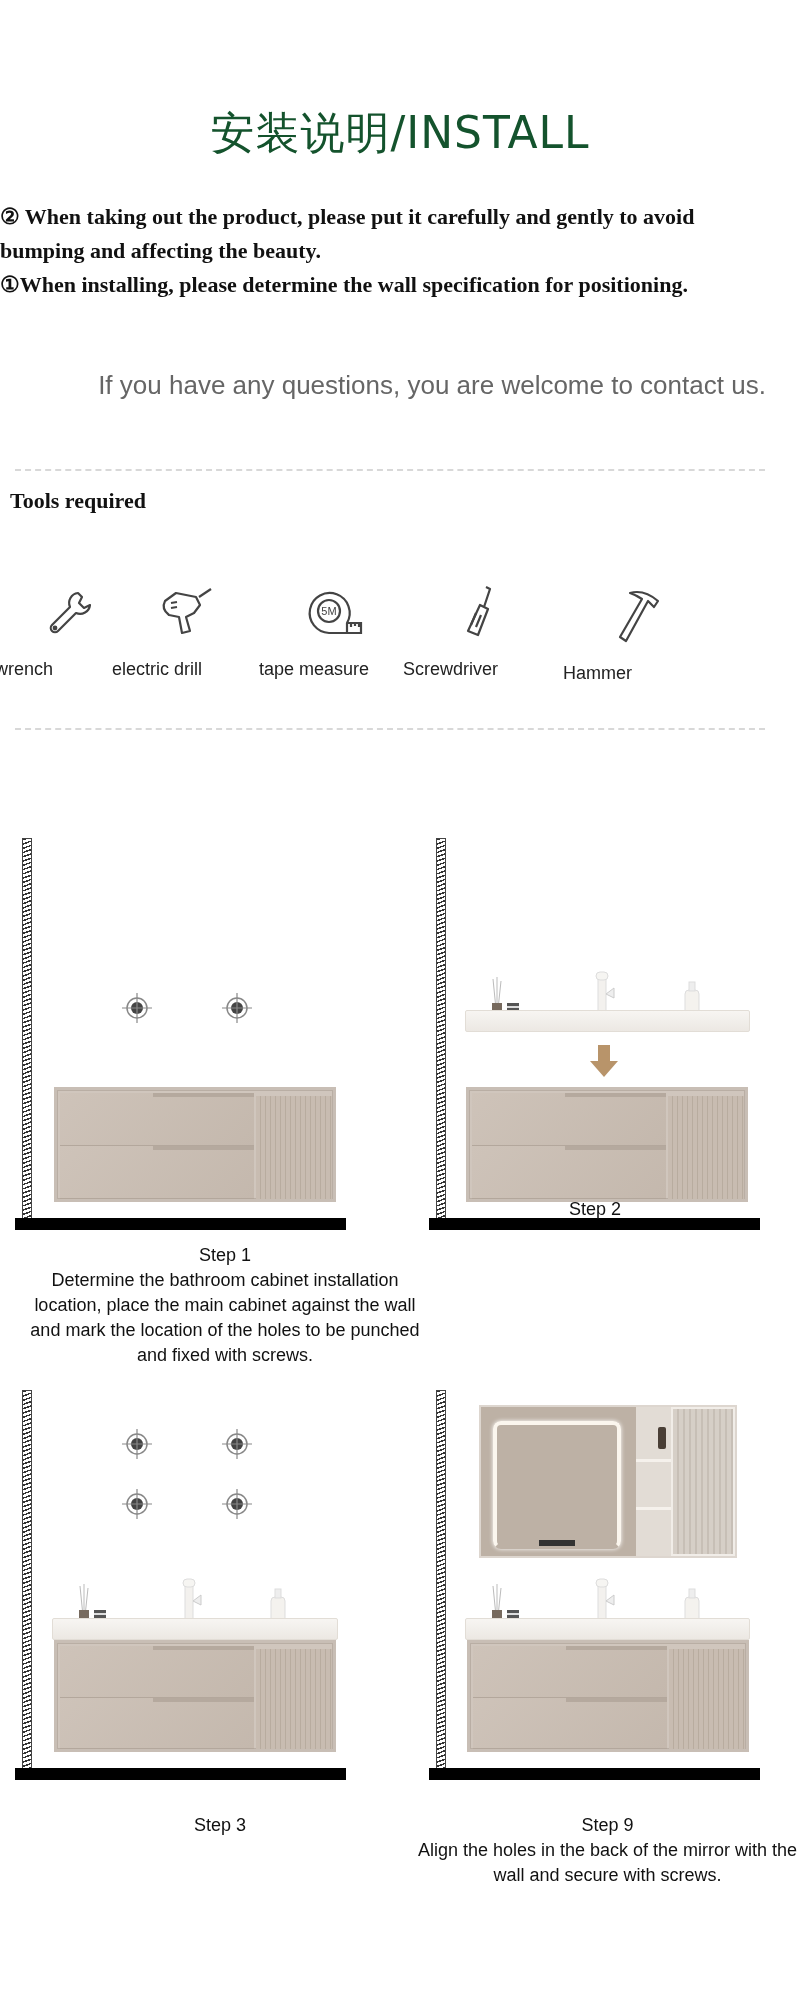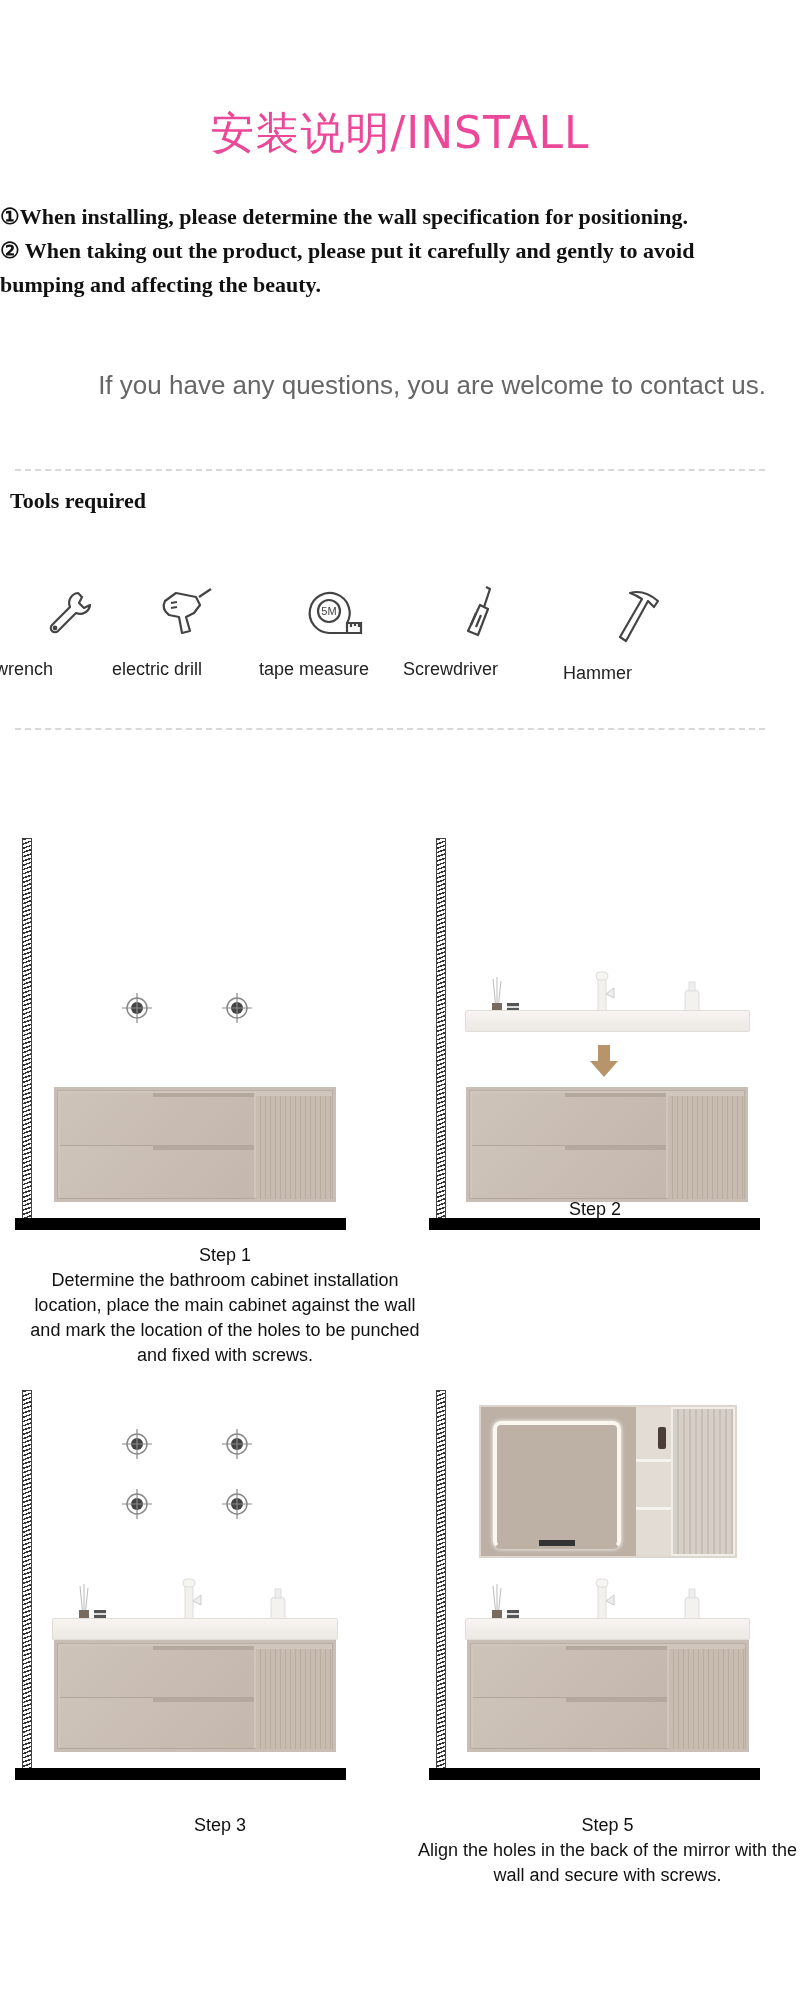--- a/index.html
+++ b/index.html
@@ -1,21 +1,21 @@
 <!DOCTYPE html>
 <html><head>
 <meta charset="utf-8">
 <style>
   * { margin: 0; padding: 0; box-sizing: border-box; }
   html, body { width: 800px; height: 2000px; background: #ffffff; overflow: hidden; }
   body { position: relative; font-family: "Liberation Sans", sans-serif; color: #222; }
 
   .title {
     position: absolute; top: 104px; left: 0; width: 800px; text-align: center;
-    font-family: "DejaVu Sans", sans-serif; font-size: 44px; color: #ec4899;
+    font-family: "DejaVu Sans", sans-serif; font-size: 44px; color: #14532d;
     letter-spacing: 1px; font-weight: 400;
   }
   .notes {
     position: absolute; top: 200px; left: 0; width: 720px;
     font-family: "Liberation Serif", serif; font-weight: bold; font-size: 22px;
     line-height: 34px; color: #111;
   }
   .contact {
     position: absolute; top: 370px; left: 0; width: 770px; text-align: center;
     font-family: "Liberation Sans", sans-serif; font-size: 26px; color: #666; margin-left: 47px;
@@ -84,22 +84,22 @@
     position: absolute; width: 390px; text-align: center;
     font-family: "Liberation Sans", sans-serif; font-size: 18px; line-height: 25px; color: #111;
   }
 </style>
 </head>
 <body>
 
 <div class="title">安装说明/INSTALL</div>
 
 <div class="notes">
+  <div>② When taking out the product, please put it carefully and gently to avoid bumping and affecting the beauty.</div>
   <div>①When installing, please determine the wall specification for positioning.</div>
-  <div>② When taking out the product, please put it carefully and gently to avoid bumping and affecting the beauty.</div>
 </div>
 
 <div class="contact">If you have any questions, you are welcome to contact us.</div>
 
 <div class="divider" style="top:469px;"></div>
 
 <div class="tools-title">Tools required</div>
 
 <div class="tool" style="left:-5px;">
   <svg width="56" height="56" viewBox="0 0 56 56" fill="none" stroke="#444" stroke-width="2.2" stroke-linejoin="round">
@@ -299,15 +299,15 @@
         <div class="notch"></div>
       </div>
     <div class="slats" style="left:199px; top:6px; width:76px; height:100px;"></div>
   </div>
 </div>
 
 <div class="step-text" style="left:25px; top:1813px;">
   <div>Step 3</div>
 </div>
 <div class="step-text" style="left:415px; top:1813px; width:385px;">
-  <div>Step 5</div>
+  <div>Step 9</div>
   <div>Align the holes in the back of the mirror with the wall and secure with screws.</div>
 </div>
 
 </body></html>

